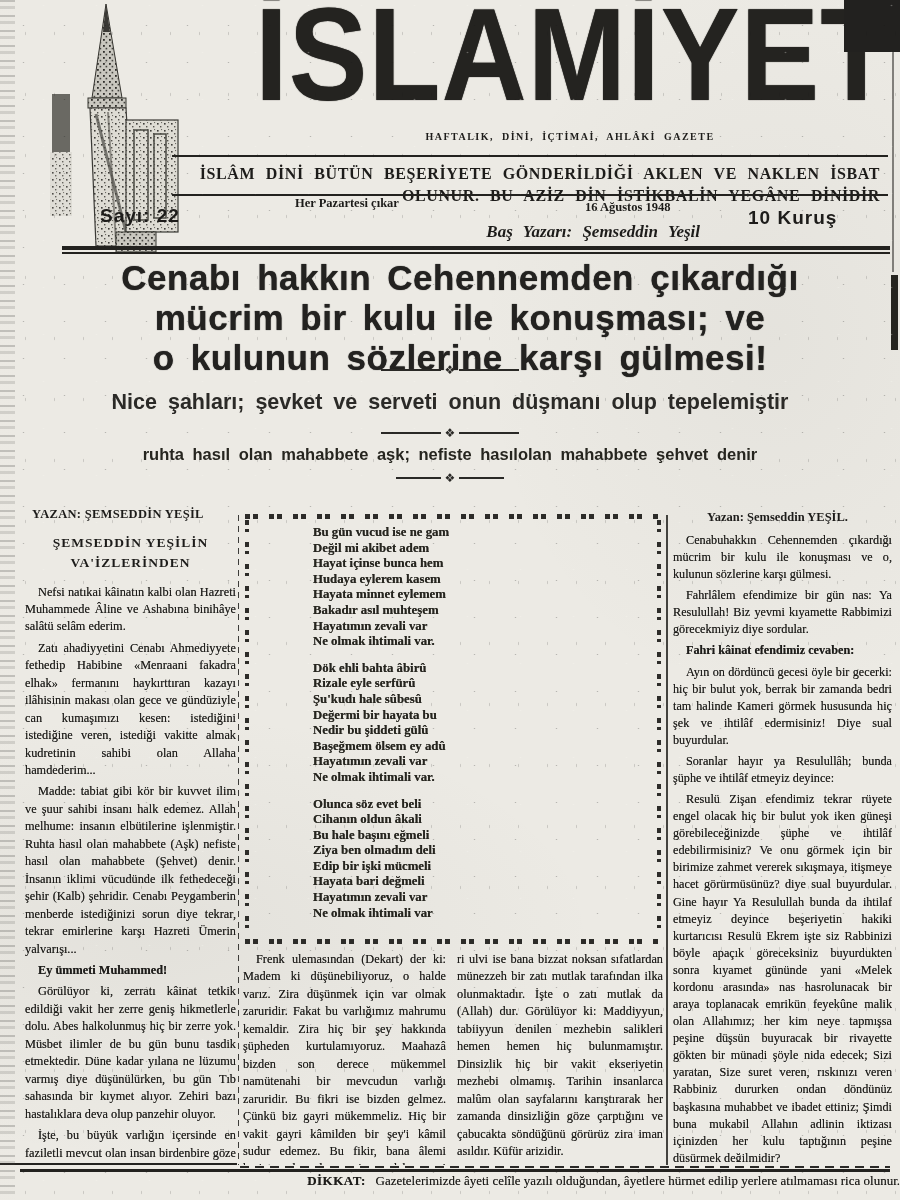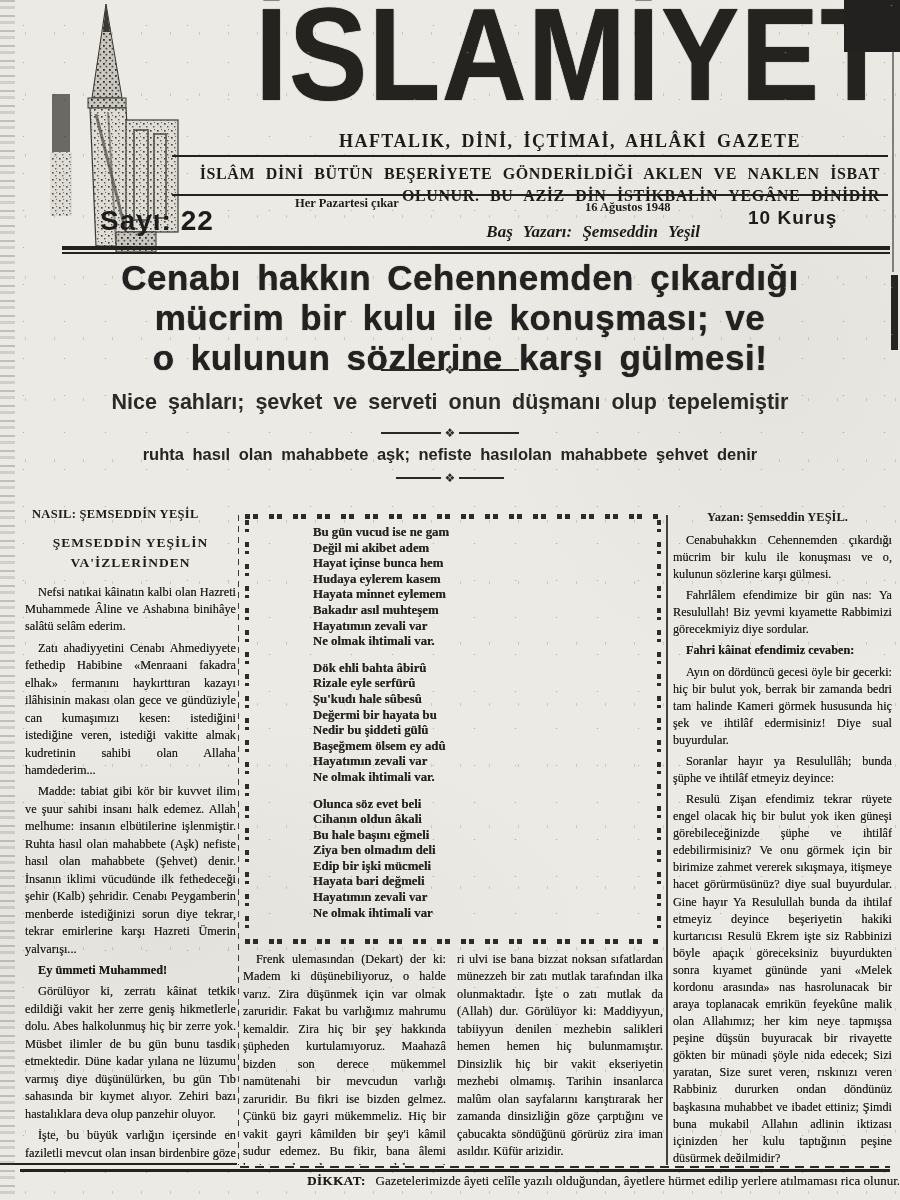--- a/index.html
+++ b/index.html
@@ -29,25 +29,25 @@
   .edge-right-line{position:absolute;right:6px;top:52px;width:2px;height:220px;background:#3a3936;opacity:.6;z-index:5;}
 
   .rule{position:absolute;background:#23221f;}
   .rule.dashedh{background:repeating-linear-gradient(90deg,#2a2927 0 9px,transparent 9px 15px);}
 
   
   .title{position:absolute;left:255px;top:-22px;width:630px;text-align:center;
     font-family:"Liberation Sans",sans-serif;font-weight:700;font-size:118px;letter-spacing:1px;
     transform:scaleY(1.12);transform-origin:top;color:#242320;text-shadow:0 0 1px #242320;}
   .subtitle{position:absolute;left:255px;top:131px;width:630px;text-align:center;
-    font-weight:700;font-size:18px;letter-spacing:1.5px;word-spacing:4px;}
+    font-weight:700;font-size:10px;letter-spacing:1.5px;word-spacing:4px;}
   .tagline{position:absolute;left:165px;top:163px;width:715px;text-align:right;
     font-weight:700;font-size:16px;letter-spacing:.6px;word-spacing:6px;line-height:1.35;}
   .issue{position:absolute;left:100px;top:205px;width:180px;font-family:"Liberation Sans",sans-serif;
-    font-weight:700;font-size:28px;letter-spacing:1px;}
+    font-weight:700;font-size:19px;letter-spacing:1px;}
   .schedule{position:absolute;left:295px;top:196px;font-weight:700;font-size:12.5px;}
   .date{position:absolute;left:585px;top:200px;font-weight:700;font-size:12.5px;}
   .price{position:absolute;left:748px;top:207px;font-family:"Liberation Sans",sans-serif;
     font-weight:700;font-size:19px;letter-spacing:1px;}
   .editor{position:absolute;left:280px;top:222px;width:420px;text-align:right;
     font-style:italic;font-weight:700;font-size:17px;word-spacing:6px;}
 
   
   .headline{position:absolute;left:45px;top:258px;width:830px;text-align:center;
     font-family:"Liberation Sans",sans-serif;font-weight:700;color:#232220;
@@ -178,21 +178,21 @@
   </div>
 
   <div class="subhead2">ruhta hasıl olan mahabbete aşk; nefiste hasılolan mahabbete şehvet denir</div>
 
   <div class="orn" style="left:360px;top:473px;width:180px;">
     <span class="bar" style="width:45px"></span>
       <span class="gem">❖</span>
       <span class="bar" style="width:45px"></span>
   </div>
 
-  <div class="byline-left">NASIL: ŞEMSEDDİN YEŞİL</div>
+  <div class="byline-left">YAZAN: ŞEMSEDDİN YEŞİL</div>
   <div class="byline-right">Yazan: Şemseddin YEŞİL.</div>
 
   <div class="vdiv1"></div>
   <div class="vdiv2"></div>
 
   <div class="colL">
     <div class="colL-head" style="white-space:pre-line">ŞEMSEDDİN YEŞİLİN
 VA'İZLERİNDEN</div>
     <p class="para">Nefsi natıkai kâinatın kalbi olan Hazreti Muhammede Âline ve Ashabına binihâye salâtü selâm ederim.</p>
     <p class="para">Zatı ahadiyyetini Cenabı Ahmediyyete fethedip Habibine «Menraani fakadra elhak» fermanını haykırttıran kazayı ilâhisinin makası olan gece ve gündüziyle can kumaşımızı kesen: istediğini istediğine veren, istediği vakitte almak kudretinin sahibi olan Allaha hamdederim...</p>

